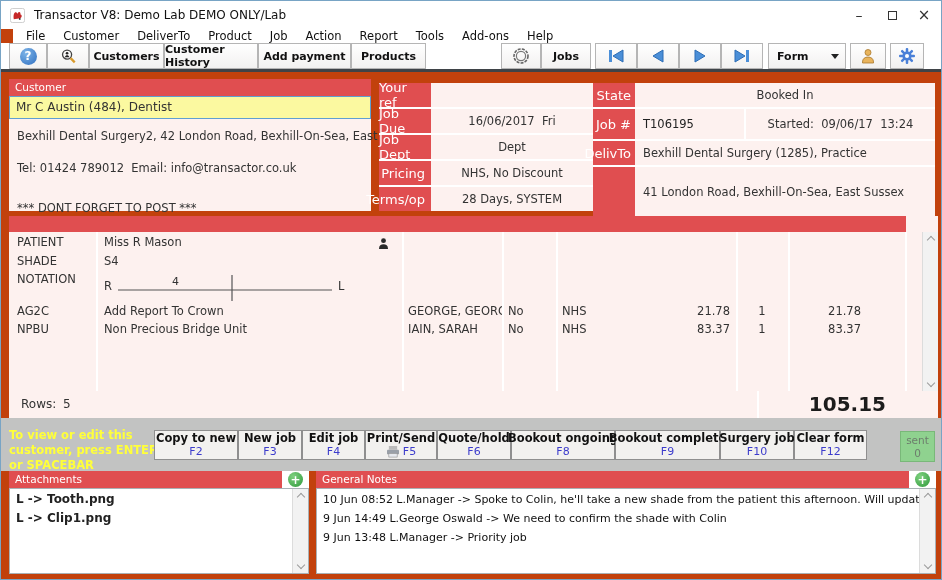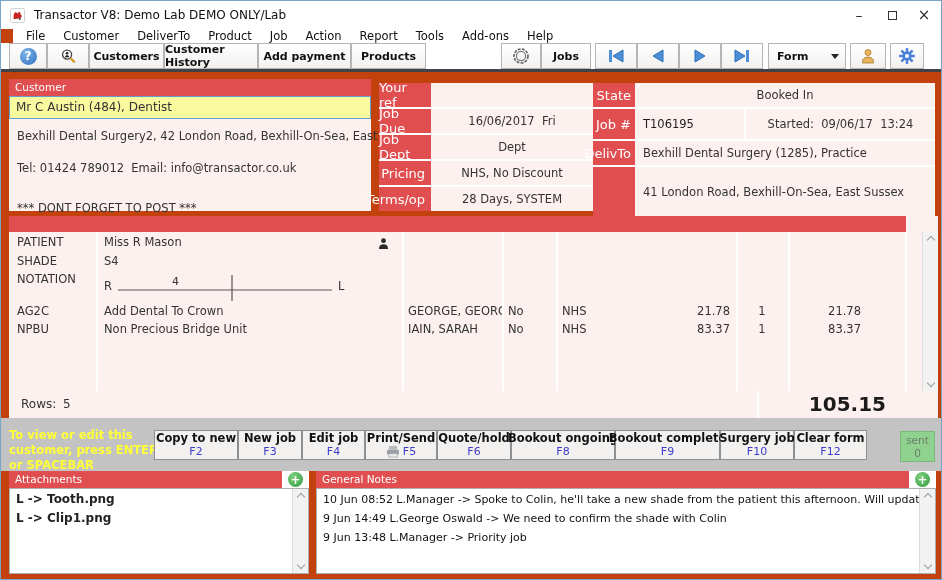--- a/index.html
+++ b/index.html
@@ -333,21 +333,21 @@
         </div>
         <div class="b-tec"></div>
           <div class="b-done"></div>
         <div class="b-band"></div>
           <div class="b-price"></div>
         <div class="b-qty"></div>
           <div class="b-net"></div>
       </div>
       <div class="itrow" style="height:19px;">
         <div class="b-code">AG2C</div>
-        <div class="b-desc">Add Dental To Crown</div>
+        <div class="b-desc">Add Report To Crown</div>
         <div class="b-tec">GEORGE, GEORGE2</div>
           <div class="b-done">No</div>
         <div class="b-band">NHS</div>
           <div class="b-price">21.78</div>
         <div class="b-qty">1</div>
           <div class="b-net">21.78</div>
       </div>
       <div class="itrow" style="height:18px;">
         <div class="b-code">NPBU</div>
         <div class="b-desc">Non Precious Bridge Unit</div>

